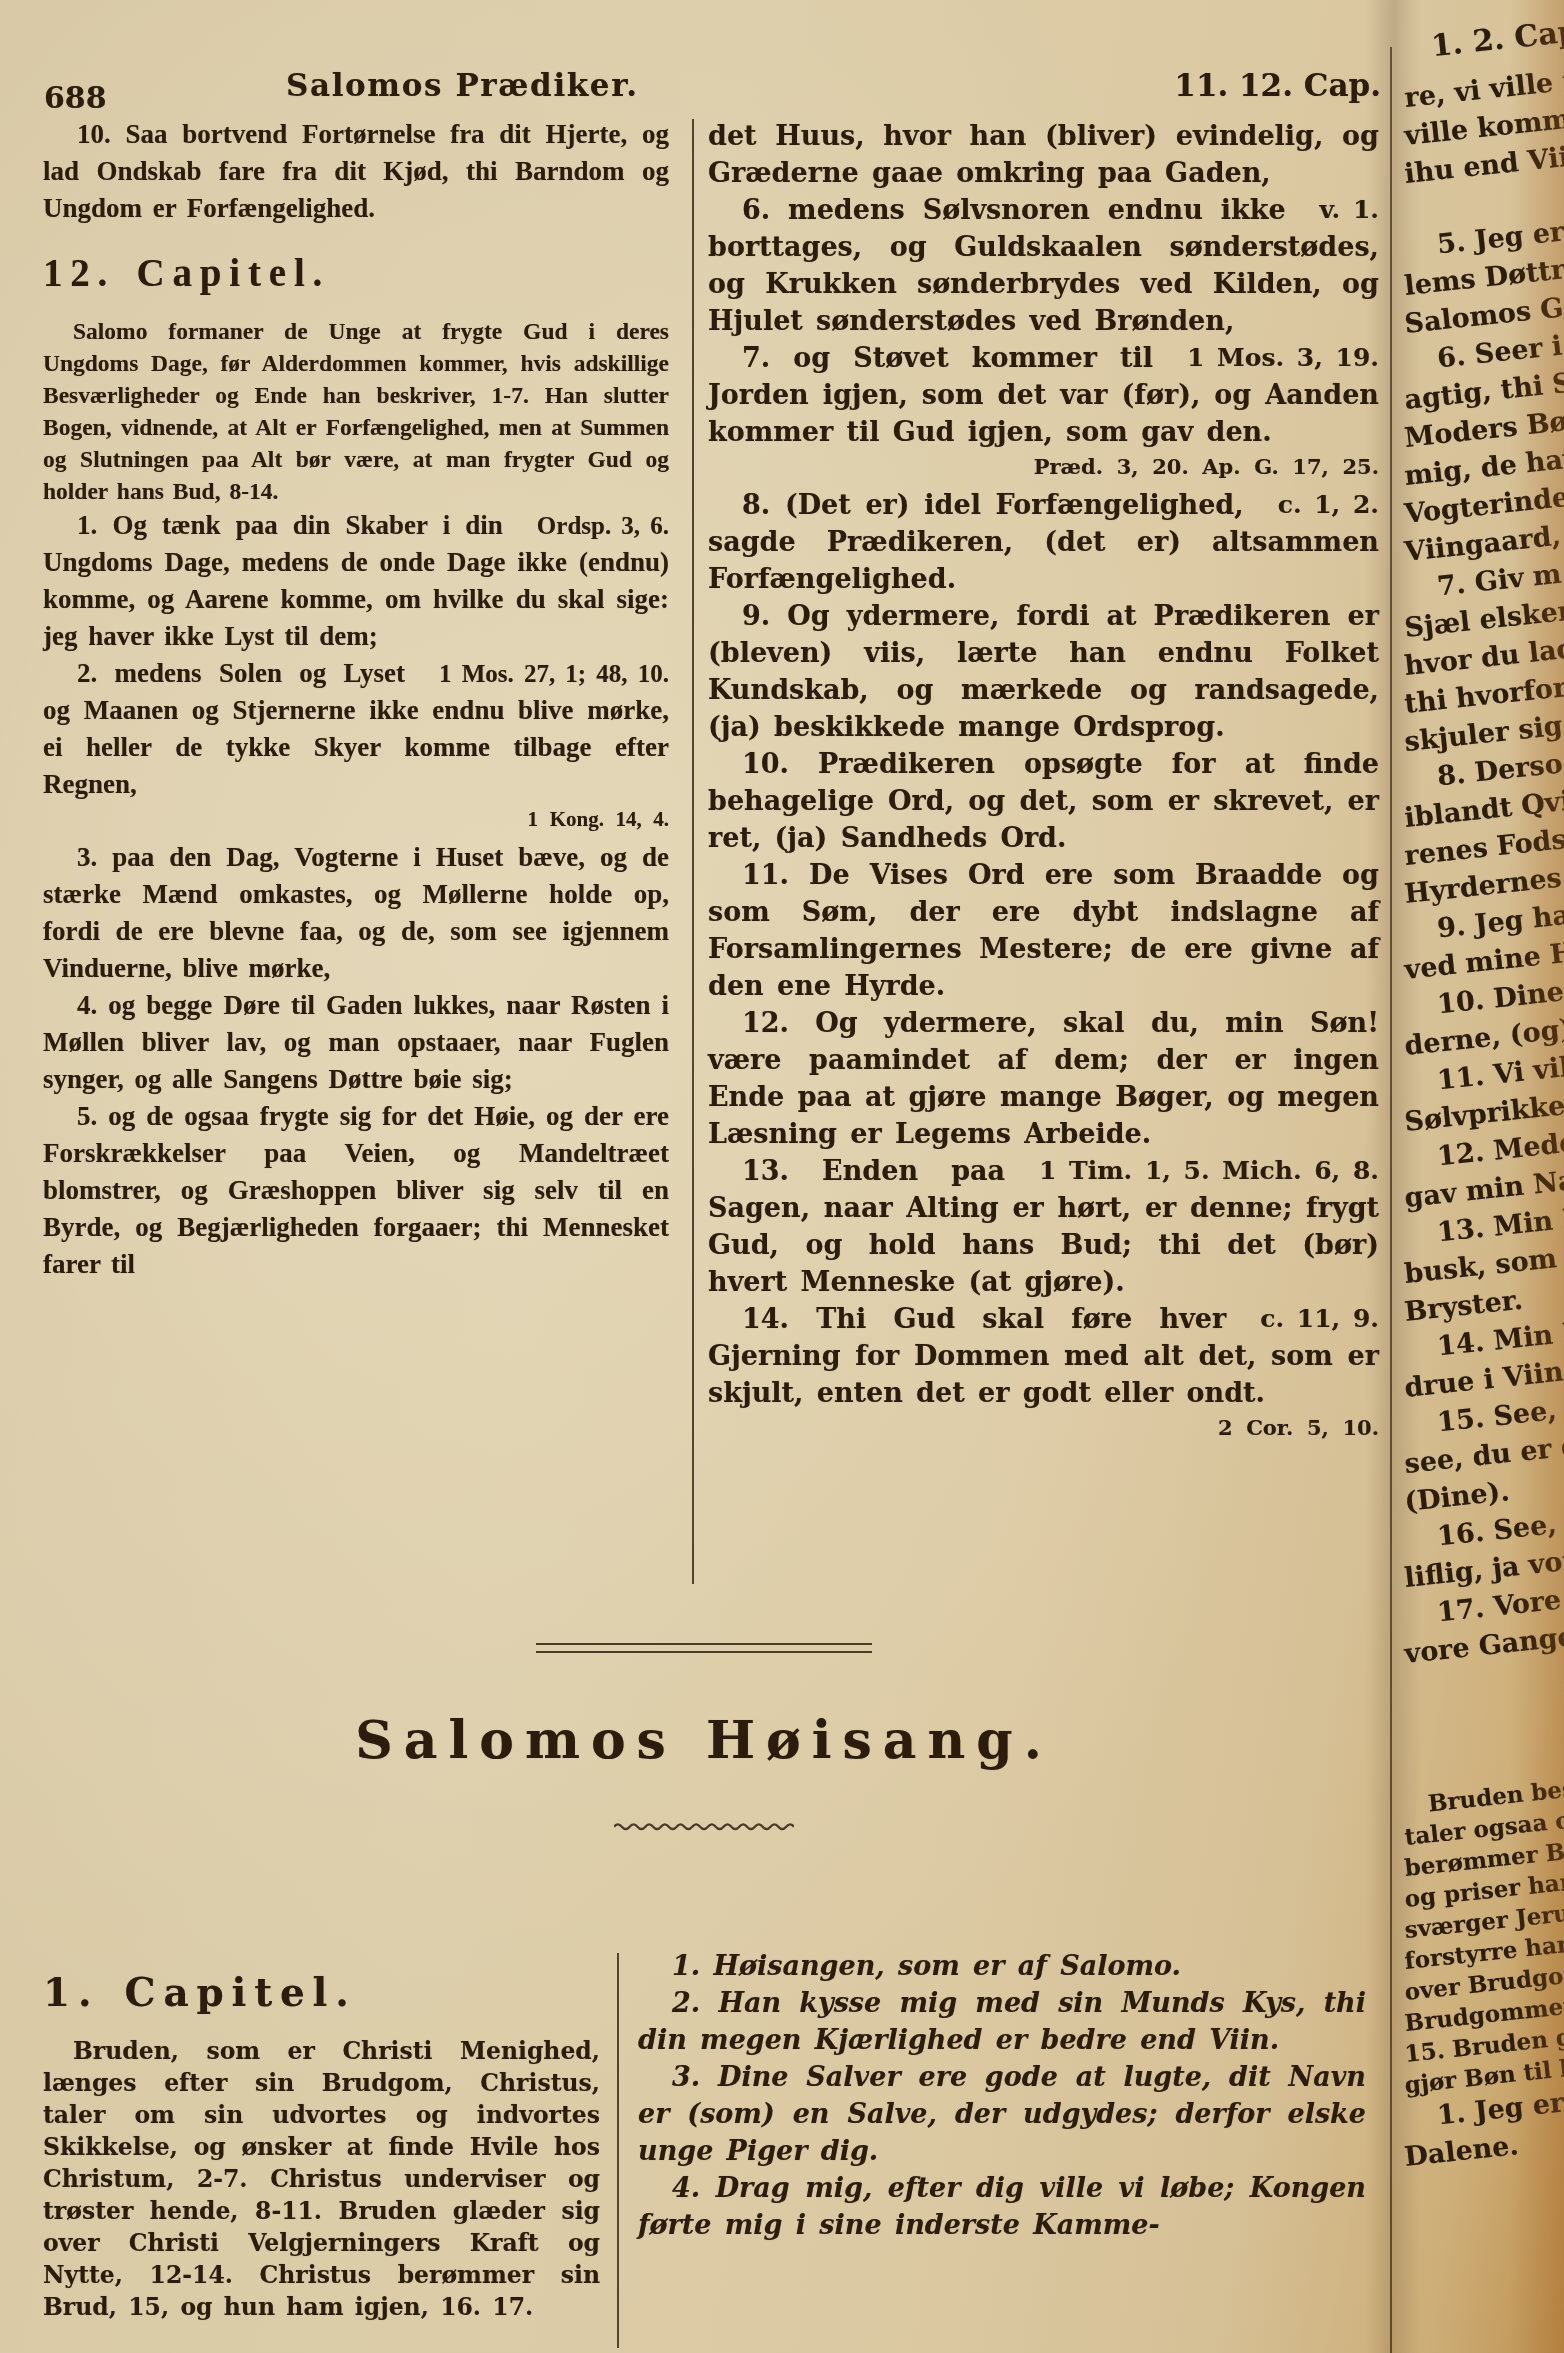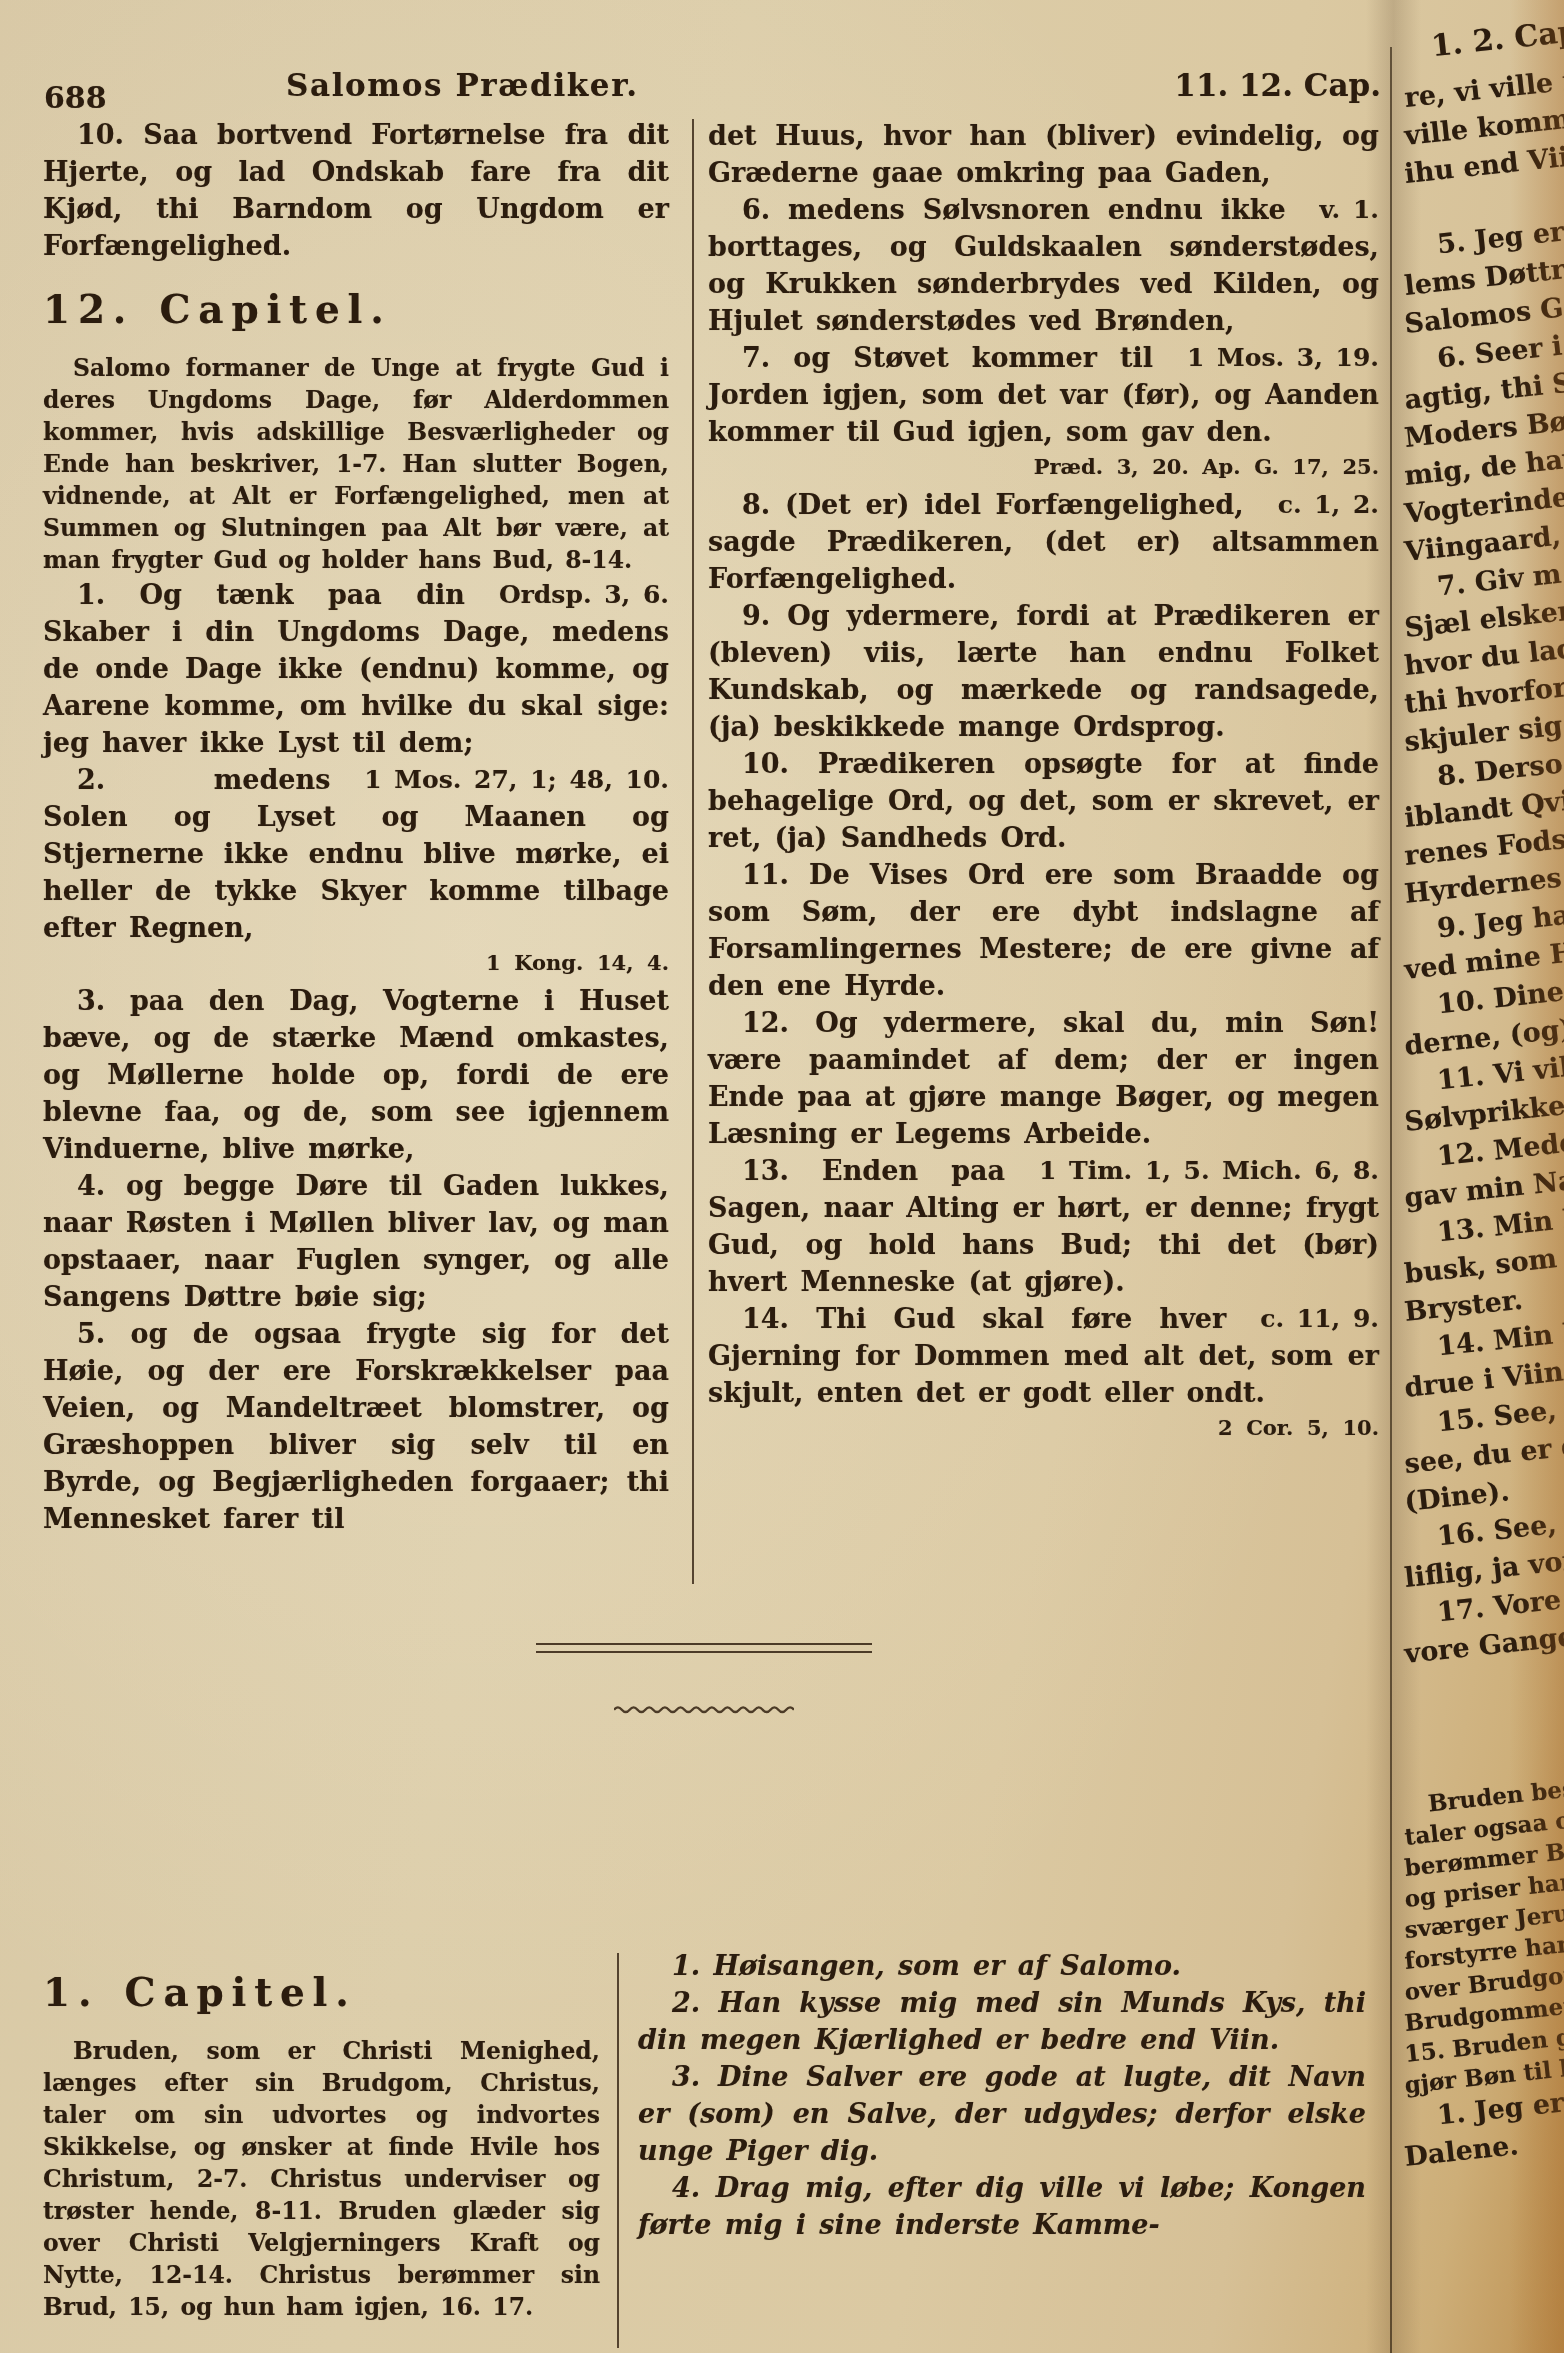--- a/index.html
+++ b/index.html
@@ -11,21 +11,21 @@
     font-family:"DejaVu Serif","Liberation Serif",serif;
     color:#2b1c0e;font-weight:700;
   }
   .ink{color:#2b1c0e;text-shadow:0 0 0.8px rgba(43,28,14,.35);}
   
   #pgnum{position:absolute;left:44px;top:80px;font-size:30px;}
   #htitle{position:absolute;left:286px;top:67px;font-size:31px;letter-spacing:1.6px;}
   #hcap{position:absolute;left:1142px;top:67px;width:239px;text-align:right;font-size:31px;}
   
   .col{position:absolute;text-align:justify;font-size:27px;line-height:37px;word-spacing:3.9px;}
-  #col-ul{left:43px;top:116px;width:626px;}
+  #col-ul{left:43px;top:116px;width:626px;font-family:Liberation Serif, serif;}
   #col-ur{left:708px;top:117px;width:671px;}
   #col-ll{left:43px;top:1947px;width:557px;}
   #col-lr{left:638px;top:1947px;width:728px;font-style:italic;}
   .para{margin:0;}
   .para.verse{text-indent:34px;}
   .para.cont{text-indent:0;}
   .para.summary{font-size:23.5px;line-height:32px;text-indent:30px;word-spacing:3.1px;}
   .para.heading{text-align:left;text-indent:0;font-size:39px;letter-spacing:7.8px;margin:27px 0 23.5px 0;}
   .para.refc{text-align:right;text-indent:0;font-size:21px;line-height:27px;margin:3.1px 0 6.3px 0;word-spacing:6.3px;}
   .ref{float:right;font-size:25px;}
@@ -110,20 +110,21 @@
       <p class="para verse"><span class="ref">1 Tim. 1, 5.  Mich. 6, 8.</span><span>13. Enden paa Sagen, naar Alting er hørt, er denne; frygt Gud, og hold hans Bud; thi det (bør) hvert Menneske (at gjøre).</span></p>
 
 
       <p class="para verse"><span class="ref">c. 11, 9.</span><span>14. Thi Gud skal føre hver Gjerning for Dommen med alt det, som er skjult, enten det er godt eller ondt.</span></p>
 
       <p class="para refc"><span>2 Cor. 5, 10.</span></p>
     </div>
 
   <div id="book-head">
     <div id="dbl-rule"></div>
+    <div id="book-title" class="ink">Salomos Høisang.</div>
     <svg id="wavy" width="180" height="9.4" viewBox="0 0 230 12">
       <path d="M0 6 Q 5 0 10 6 T 20 6 T 30 6 T 40 6 T 50 6 T 60 6 T 70 6 T 80 6 T 90 6 T 100 6 T 110 6 T 120 6 T 130 6 T 140 6 T 150 6 T 160 6 T 170 6 T 180 6 T 190 6 T 200 6 T 210 6 T 220 6 T 230 6" stroke="rgba(50,33,16,.85)" stroke-width="3" fill="none"></path>
     </svg>
   </div>
 
   <div id="col-ll" class="col ink">
 
       <p class="para heading"><span>1. Capitel.</span></p>
 
       <p class="para summary"><span>Bruden, som er Christi Menighed, længes efter sin Brudgom, Christus, taler om sin udvortes og indvortes Skikkelse, og ønsker at finde Hvile hos Christum, 2-7.  Christus underviser og trøster hende, 8-11.  Bruden glæder sig over Christi Velgjerningers Kraft og Nytte, 12-14.  Christus berømmer sin Brud, 15, og hun ham igjen, 16. 17.</span></p>

